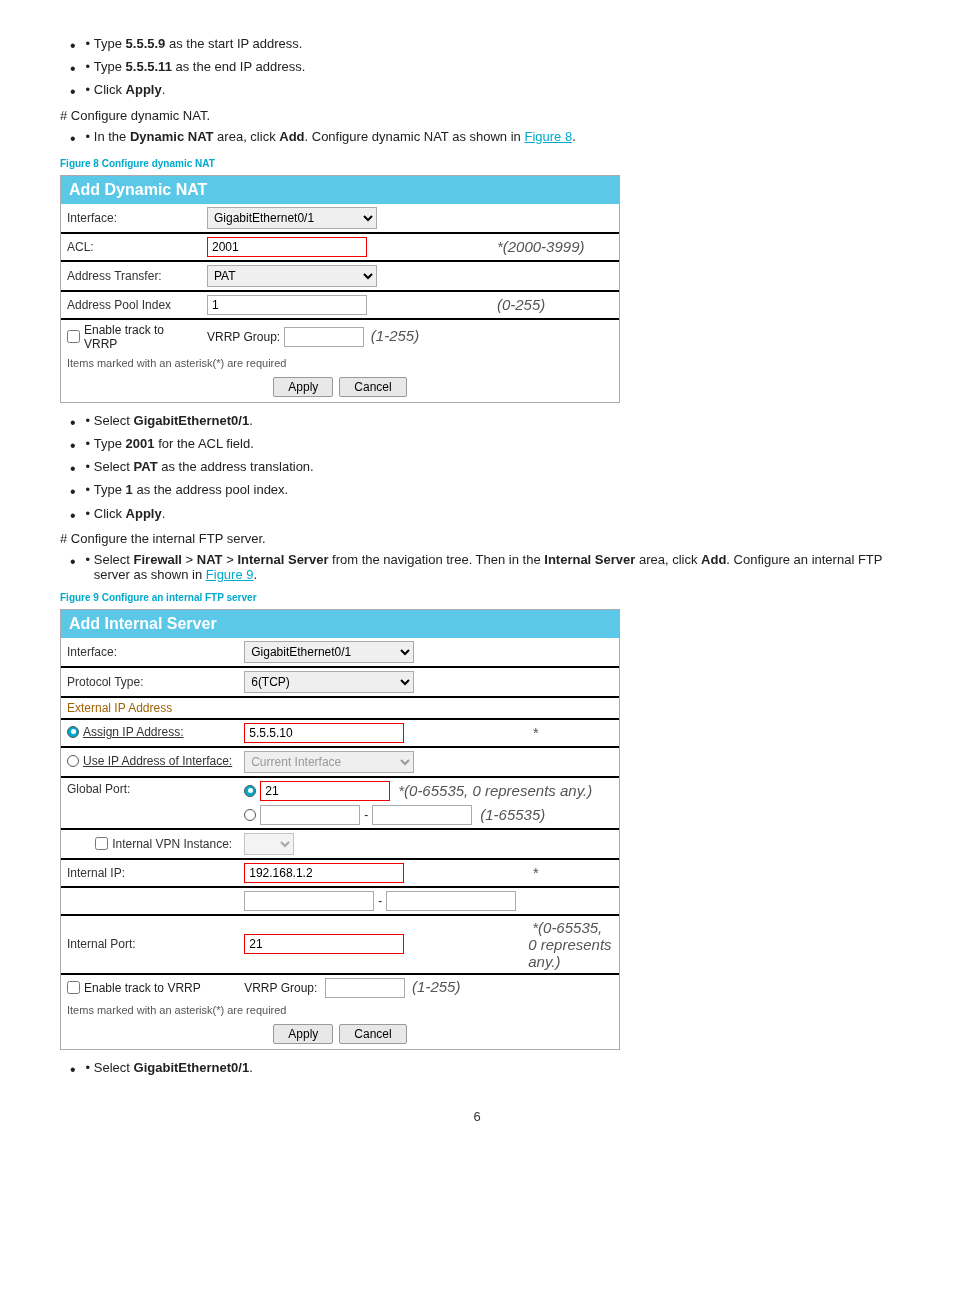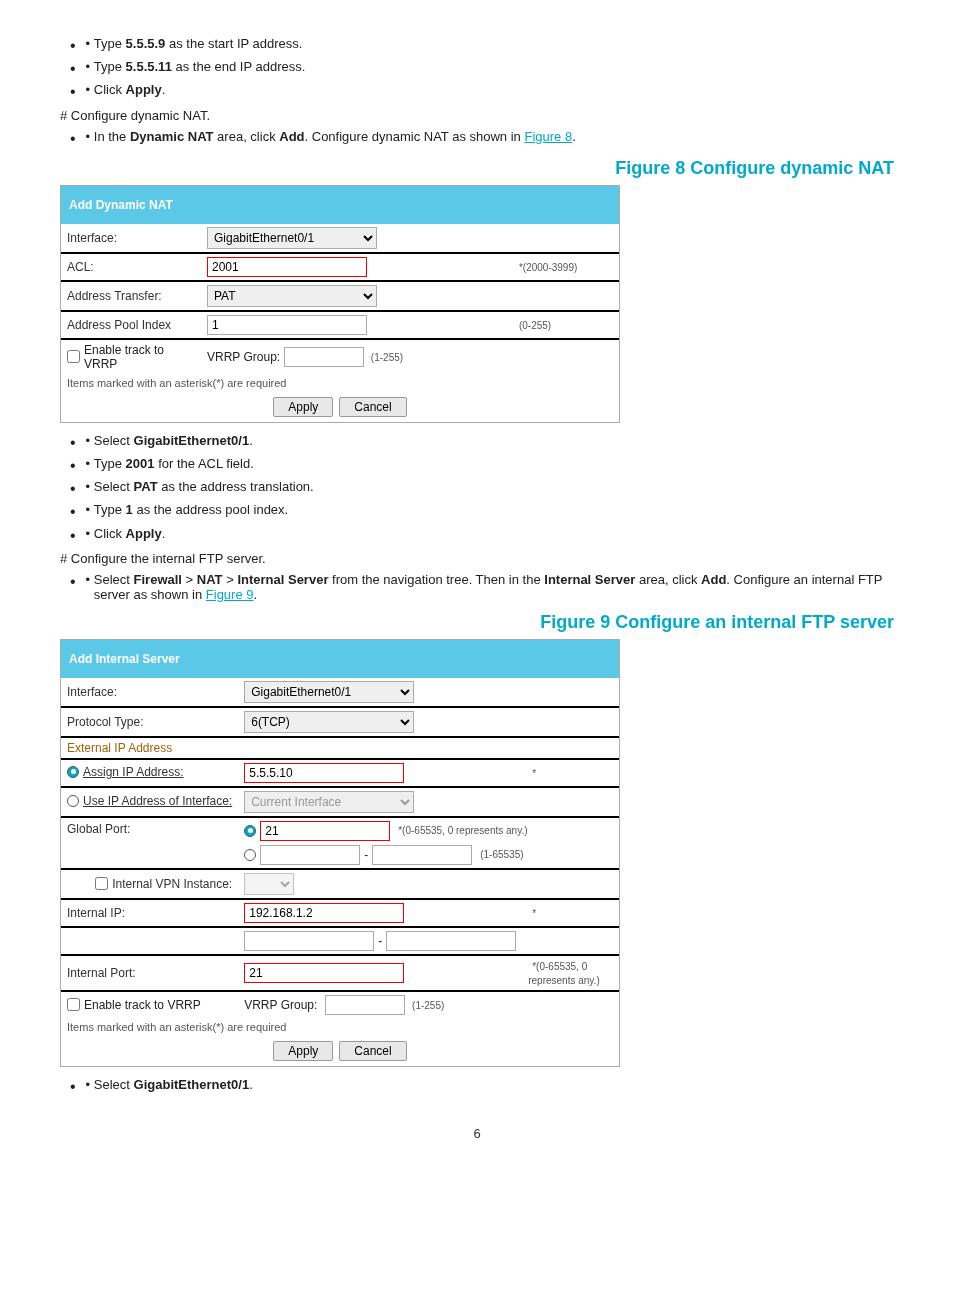--- a/index.html
+++ b/index.html
@@ -27,35 +27,34 @@
       font-size: 16px;
       line-height: 1.2;
     }
     .hash-line {
       margin: 6px 0 4px 0;
     }
     .figure-title {
       color: #00aacc;
       font-weight: bold;
       margin: 10px 0 6px 0;
-      font-size: 18px;
-      text-align: right;
+      font-size: 10px;
     }
     .form-box {
       border: 1px solid #aaa;
       width: 560px;
       background: #fff;
       margin-bottom: 10px;
     }
     .form-box-header {
       background: #5bc8e8;
       color: #fff;
       font-weight: bold;
-      padding: 12px 8px;
-      font-size: 12px;
+      padding: 5px 8px;
+      font-size: 16px;
     }
     .form-table {
       width: 100%;
       border-collapse: collapse;
       font-size: 12px;
     }
     .form-table td {
       padding: 3px 6px;
       vertical-align: middle;
     }
@@ -83,22 +82,23 @@
       width: 160px;
     }
     .input-select {
       border: 1px solid #aaa;
       padding: 2px 2px;
       font-size: 12px;
       width: 170px;
     }
     .hint-text {
       color: #555;
-      font-size: 10px;
+      font-size: 15px;
       margin-left: 4px;
+      font-style: italic;
     }
     .checkbox-row td {
       padding: 3px 6px;
     }
     .required-note {
       font-size: 11px;
       color: #555;
       padding: 3px 6px;
     }
     .btn-row {

